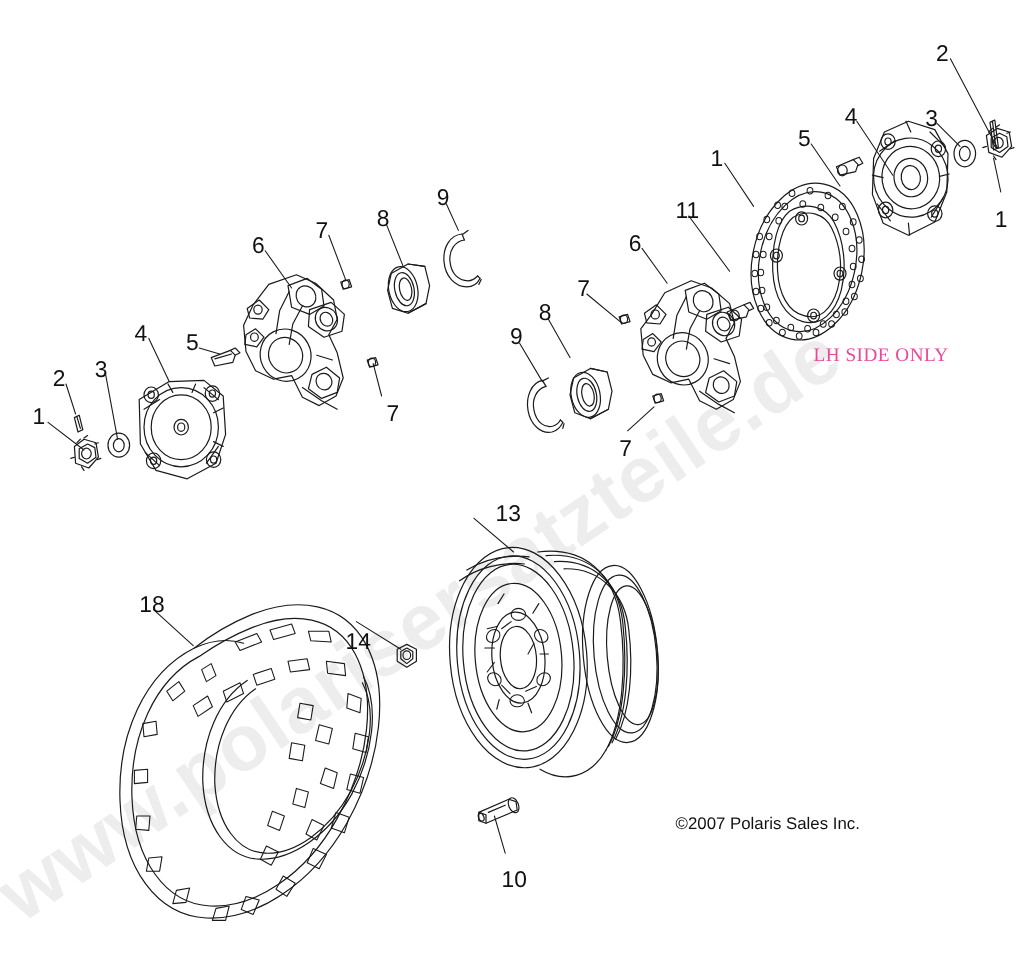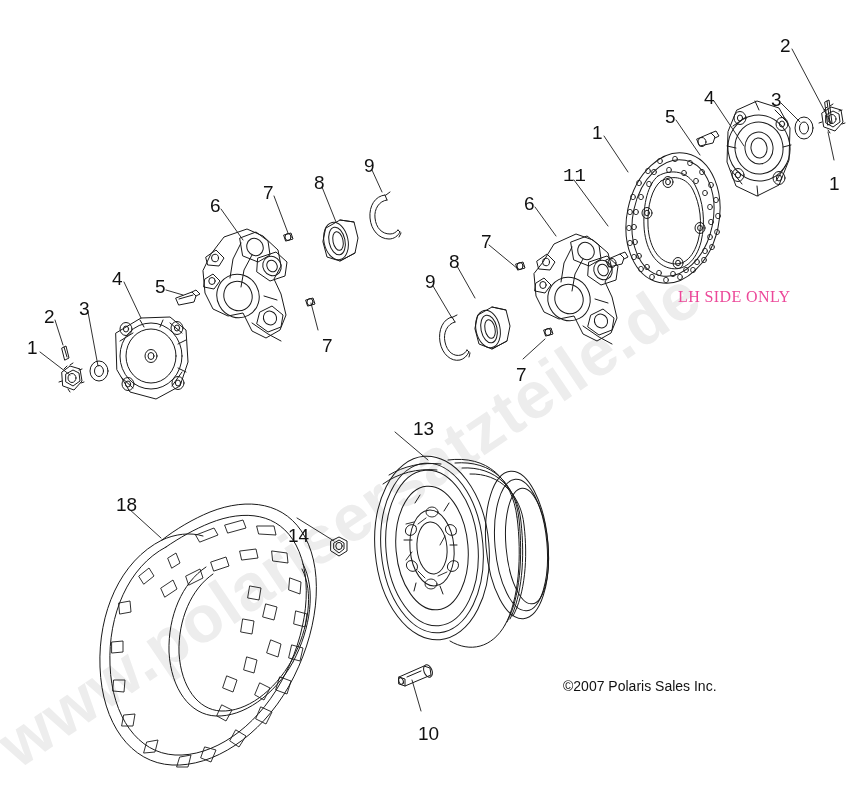--- a/index.html
+++ b/index.html
@@ -396,21 +396,21 @@
   <div class="callout" style="left:210px;top:196px;">6</div>
   <div class="callout" style="left:263px;top:183px;">7</div>
   <div class="callout" style="left:322px;top:336px;">7</div>
   <div class="callout" style="left:314px;top:173px;">8</div>
   <div class="callout" style="left:364px;top:156px;">9</div>
   <div class="callout" style="left:425px;top:272px;">9</div>
   <div class="callout" style="left:449px;top:252px;">8</div>
   <div class="callout" style="left:481px;top:232px;">7</div>
   <div class="callout" style="left:516px;top:365px;">7</div>
   <div class="callout" style="left:524px;top:194px;">6</div>
-  <div class="callout" style="left:563px;top:167px;font-family:Liberation Mono, monospace;">11</div>
+  <div class="callout" style="left:563px;top:167px;">11</div>
   <div class="callout" style="left:592px;top:123px;">1</div>
   <div class="callout" style="left:665px;top:107px;">5</div>
   <div class="callout" style="left:704px;top:88px;">4</div>
   <div class="callout" style="left:771px;top:90px;">3</div>
   <div class="callout" style="left:780px;top:36px;">2</div>
   <div class="callout" style="left:829px;top:174px;">1</div>
   <div class="callout" style="left:385px;top:419px;margin-left:28px;">13</div>
   <div class="callout" style="left:288px;top:478px;margin-top:48px;">14</div>
   <div class="callout" style="left:116px;top:495px;">18</div>
   <div class="callout" style="left:418px;top:724px;">10</div>

